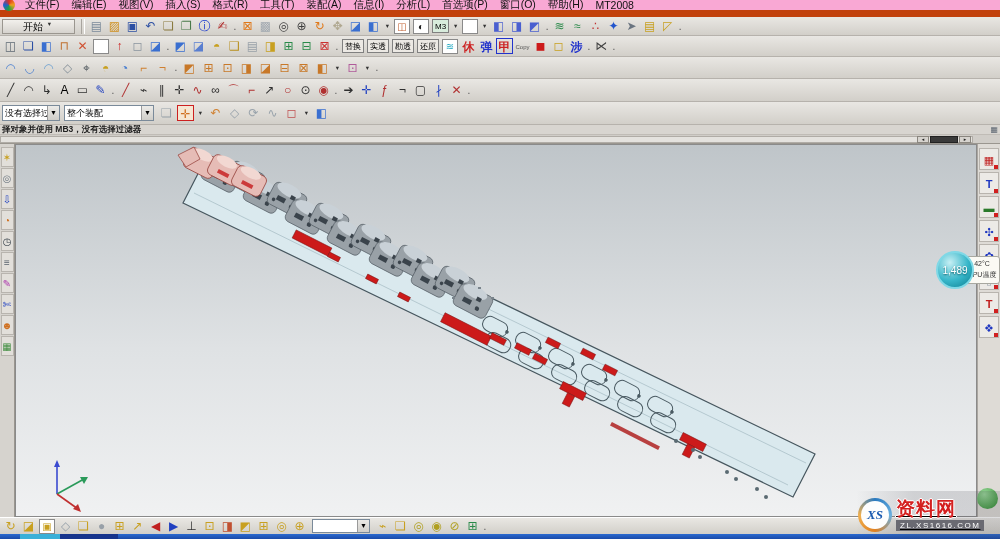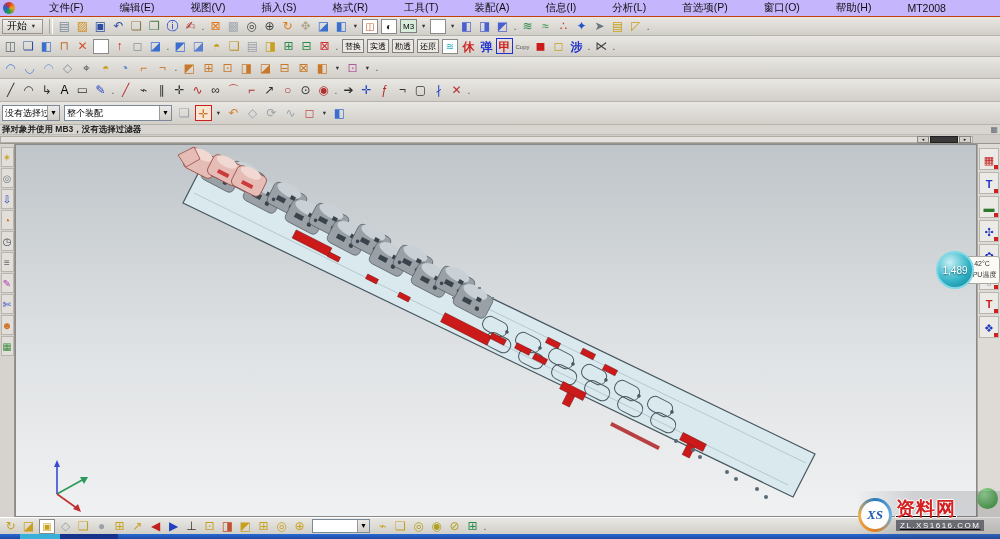--- a/index.html
+++ b/index.html
@@ -1,22 +1,22 @@
 <!DOCTYPE html>
 <html><head>
 <meta charset="utf-8">
 <style>
   * { margin:0; padding:0; box-sizing:border-box; }
   html,body { width:1000px; height:539px; overflow:hidden; }
   body { font-family:"Liberation Sans","DejaVu Sans",sans-serif; background:#d6d3ce; }
   #app { position:relative; width:1000px; height:539px; background:#d6d3ce; }
 
   
-  .menubar { height:17px; display:flex; align-items:center; background:#c4b5fd;
-             border-bottom:1px solid #c2410c; font-size:10.5px; padding:0 3px; color:#111;gap:24px; }
+  .menubar { height:17px; display:flex; align-items:center; background:#f9a8d4;
+             border-bottom:7px solid #c2410c; font-size:10.5px; padding:0 3px; color:#111; }
   .nxlogo { width:12px; height:12px; border-radius:50%; margin-right:4px; flex:0 0 auto;
             background:conic-gradient(#e03020,#f0a020,#20a040,#2060d0,#e03020); }
   .menu-item { padding:1px 6px; white-space:nowrap; cursor:default; }
 
   
   .trow { display:flex; align-items:center; background:linear-gradient(#e9e7e3,#d2cfc9);
           border-bottom:1px solid #b6b2ac; padding:1px 2px; gap:1px; overflow:hidden; }
   .trow.r1{height:19px} .trow.r2{height:21px} .trow.r3{height:22px}
   .trow.r4{height:23px} .trow.r5{height:23px}
   .tbtn { width:17px; height:16px; line-height:16px; text-align:center; font-size:12px;
@@ -25,23 +25,23 @@
            line-height:13px; font-size:10px; margin:0 1px; }
   .hl { border:1px solid #cc2020; background:#f6e6d2; }
   .tsep { width:4px; height:15px; border-left:1px solid #a8a49e; border-right:1px solid #fff;
           margin:0 2px; flex:0 0 auto; }
   .tdot { width:6px; color:#555; font-size:10px; text-align:center; flex:0 0 auto; }
   .tdd { width:9px; font-size:6.5px; color:#333; text-align:center; flex:0 0 auto; }
   .ttxt { border:1px solid #808080; background:#ece9e4; font-size:8px; line-height:12px;
           height:14px; padding:1px 2px; margin:0 1px; white-space:nowrap; flex:0 0 auto; }
   .tch { font-size:12px; font-weight:bold; width:17px; height:16px; line-height:16px;
          text-align:center; border:1px solid transparent; flex:0 0 auto; }
-  .startbtn { display:inline-flex; align-items:center; gap:2px; border:1px solid #9a968f;
+  .startbtn { display:inline-flex; align-items:flex-start; gap:2px; border:1px solid #9a968f;
               background:linear-gradient(#f2f0ec,#d6d3ce); height:15px; font-size:10px;
-              padding:0 4px; margin-right:3px; flex:0 0 auto; }
+              padding:0 20px; margin-right:3px; flex:0 0 auto; }
   .combo { display:inline-flex; align-items:center; border:1px solid #7a8a9a; background:#fff;
            height:16px; font-size:9px; overflow:hidden; flex:0 0 auto; margin-right:3px; }
   .combo .cval { padding:0 2px; white-space:nowrap; overflow:hidden; }
   .combo .carr { width:12px; height:14px; background:linear-gradient(#ecebe8,#cfcdc8);
                  border-left:1px solid #9a9a9a; font-size:7px; line-height:14px; text-align:center; flex:0 0 auto;}
 
   
   .promptbar { height:10px; background:#d8d5d0; border-bottom:1px solid #c0bcb6;
                font-size:8.5px; font-weight:bold; color:#222; display:flex; align-items:center;
                padding:0 2px; justify-content:space-between; }
@@ -267,21 +267,21 @@
         <span class="tbtn" style="color: rgb(176, 48, 48);">✕</span>
         <span class="tdot">.</span>
       </span>
   </div>
 
   <div class="trow r5">
     <span class="combo" style="width:58px">
       <span class="cval">没有选择过滤器</span>
       <span class="carr" style="margin-left:auto">▼</span>
     </span>
-    <span class="combo" style="width:108px">
+    <span class="combo" style="width:90px">
       <span class="cval">整个装配</span>
       <span class="carr" style="margin-left:auto">▼</span>
     </span>
     <span style="display:flex;align-items:center;gap:2px">
         <span class="tbtn" style="color: rgb(152, 162, 170);">❏</span>
         <span class="tbtn hl" style="color: rgb(208, 112, 32);">✛</span>
         <span class="tdd">▾</span>
         <span class="tbtn" style="color: rgb(208, 128, 48);">↶</span>
         <span class="tbtn" style="color: rgb(154, 164, 172);">◇</span>
         <span class="tbtn" style="color: rgb(154, 164, 172);">⟳</span>

